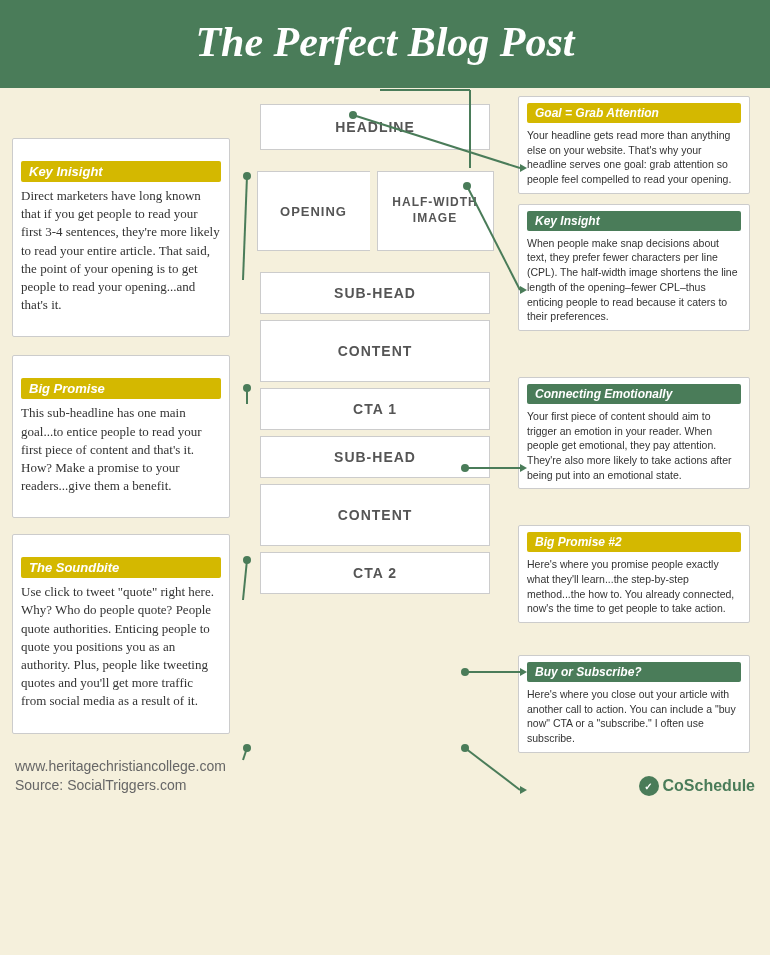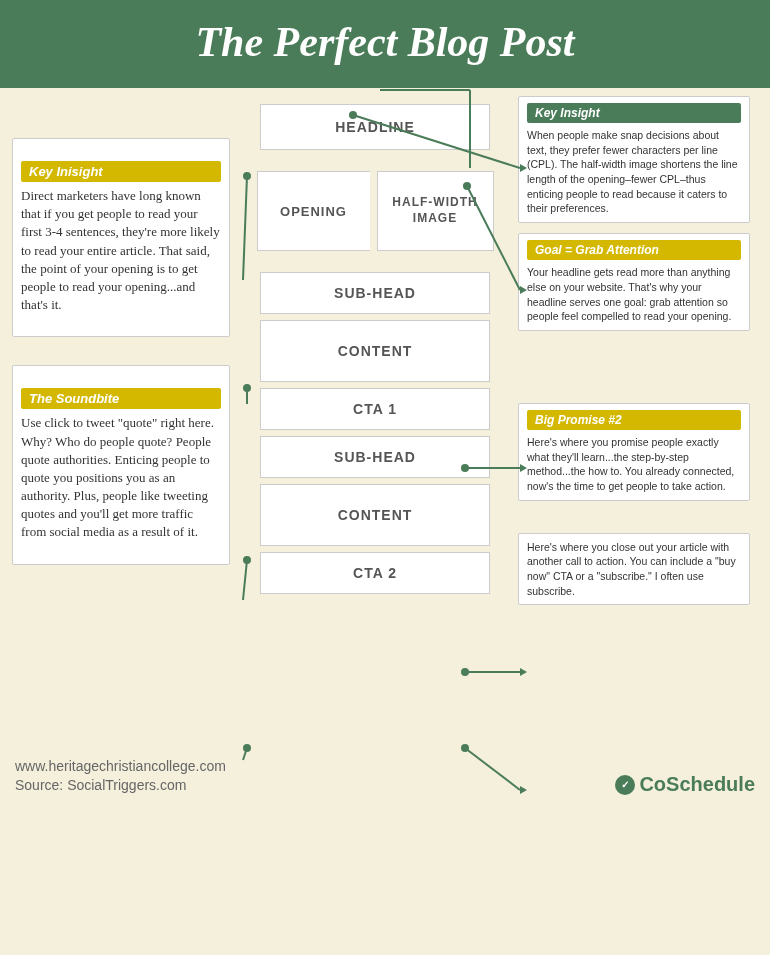--- a/index.html
+++ b/index.html
@@ -198,21 +198,21 @@
       display: flex;
       align-items: center;
       justify-content: center;
       color: white;
       font-size: 10px;
       font-weight: bold;
     }
 
     .footer-logo-text {
       color: #4a7c59;
-      font-size: 20px;
+      font-size: 16px;
       font-weight: bold;
       font-family: Arial, sans-serif;
     }
 
     
     .svg-overlay {
       position: absolute;
       top: 0;
       left: 0;
       width: 100%;
@@ -235,20 +235,24 @@
 
       <div style="height: 36px;"></div>
 
       <div class="section-box">
         <div class="section-box-title yellow">Key Inisight</div>
         <p>Direct marketers have long known that if you get people to read your first 3-4 sentences, they're more likely to read your entire article. That said, the point of your opening is to get people to read your opening...and that's it.</p>
       </div>
 
       <div style="height: 6px;"></div>
 
+      <div class="section-box">
+        <div class="section-box-title yellow">Big Promise</div>
+        <p>This sub-headline has one main goal...to entice people to read your first piece of content and that's it. How? Make a promise to your readers...give them a benefit.</p>
+      </div>
 
       <div style="height: 4px;"></div>
 
       <div class="section-box">
         <div class="section-box-title yellow">The Soundbite</div>
         <p>Use click to tweet "quote" right here. Why? Who do people quote? People quote authorities. Enticing people to quote you positions you as an authority. Plus, people like tweeting quotes and you'll get more traffic from social media as a result of it.</p>
       </div>
 
       <div style="height: 4px;"></div>
 
@@ -292,42 +296,47 @@
 
       <div class="center-block">
         <span>CTA 2</span>
       </div>
 
     </div>
 
     <div class="right-col">
 
       <div class="right-box">
+        <div class="right-box-title">Goal = Grab Attention</div>
+        <p>Your headline gets read more than anything else on your website. That's why your headline serves one goal: grab attention so people feel compelled to read your opening.</p>
+      </div>
+
+      <div class="right-box">
         <div class="right-box-title green">Key Insight</div>
         <p>When people make snap decisions about text, they prefer fewer characters per line (CPL). The half-width image shortens the line length of the opening–fewer CPL–thus enticing people to read because it caters to their preferences.</p>
       </div>
 
-      <div class="right-box">
-        <div class="right-box-title">Goal = Grab Attention</div>
-        <p>Your headline gets read more than anything else on your website. That's why your headline serves one goal: grab attention so people feel compelled to read your opening.</p>
-      </div>
-
       <div style="height: 30px;"></div>
 
+      <div class="right-box">
+        <div class="right-box-title green">Connecting Emotionally</div>
+        <p>Your first piece of content should aim to trigger an emotion in your reader. When people get emotional, they pay attention. They're also more likely to take actions after being put into an emotional state.</p>
+      </div>
 
       <div style="height: 20px;"></div>
 
       <div class="right-box">
         <div class="right-box-title">Big Promise #2</div>
         <p>Here's where you promise people exactly what they'll learn...the step-by-step method...the how to. You already connected, now's the time to get people to take action.</p>
       </div>
 
       <div style="height: 16px;"></div>
 
       <div class="right-box">
+        <div class="right-box-title green">Buy or Subscribe?</div>
         <p>Here's where you close out your article with another call to action. You can include a "buy now" CTA or a "subscribe." I often use subscribe.</p>
       </div>
 
     </div>
 
   </div>
 
   <svg class="svg-overlay">
 
     <line x1="353" y1="115" x2="520" y2="168" stroke="#4a7c59" stroke-width="2"></line>

